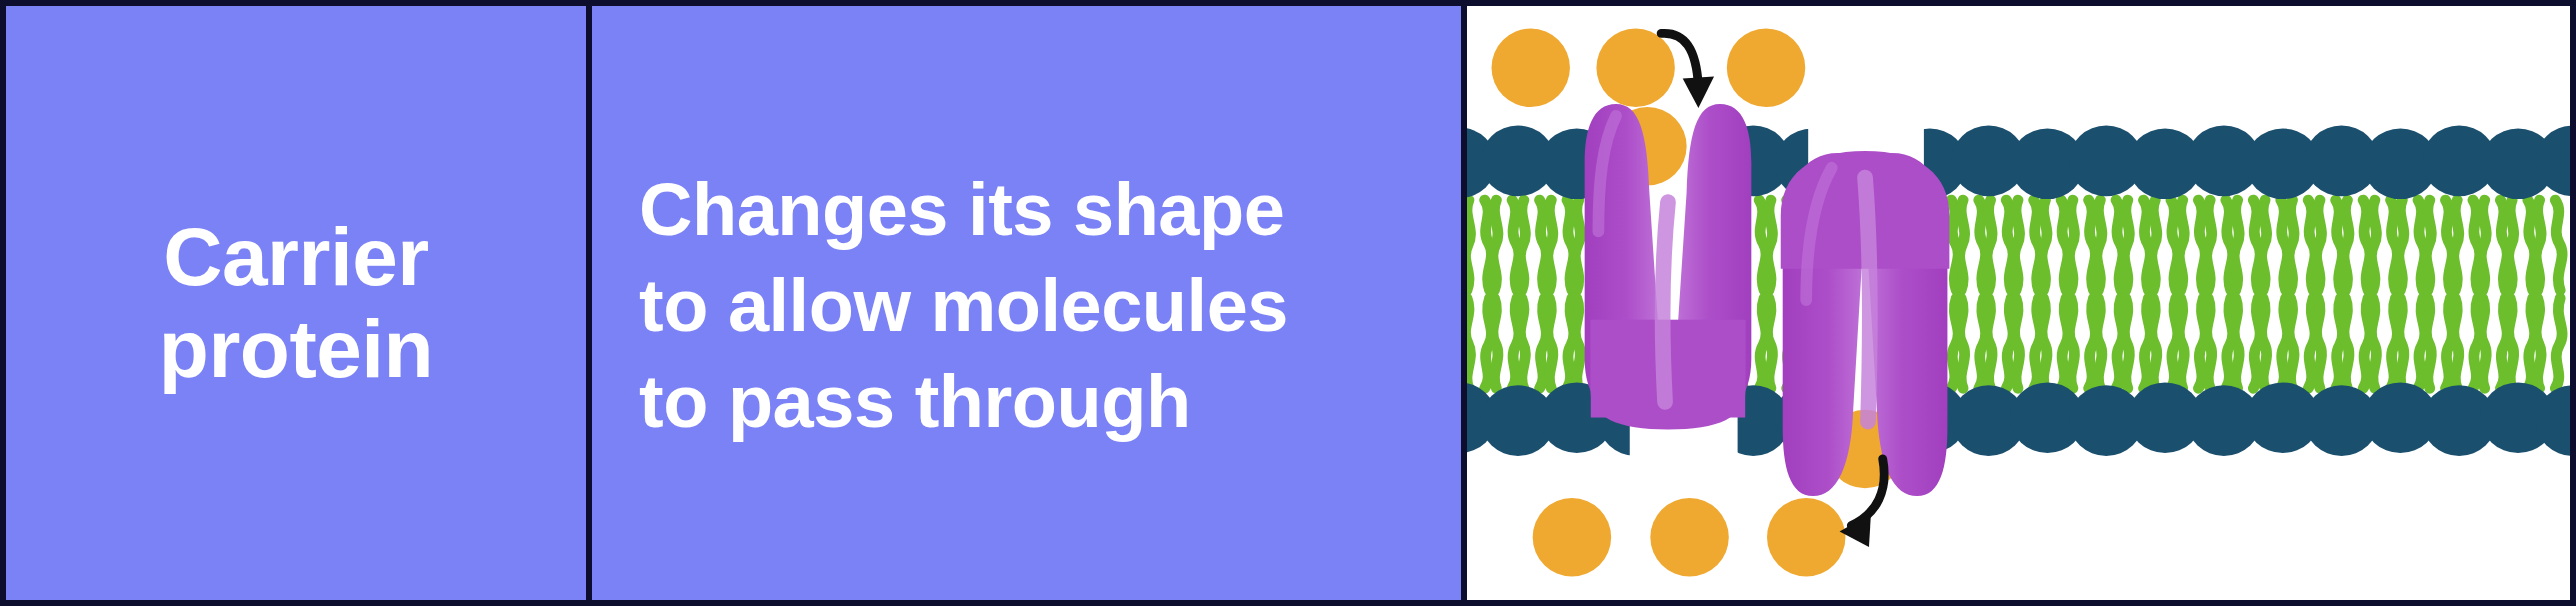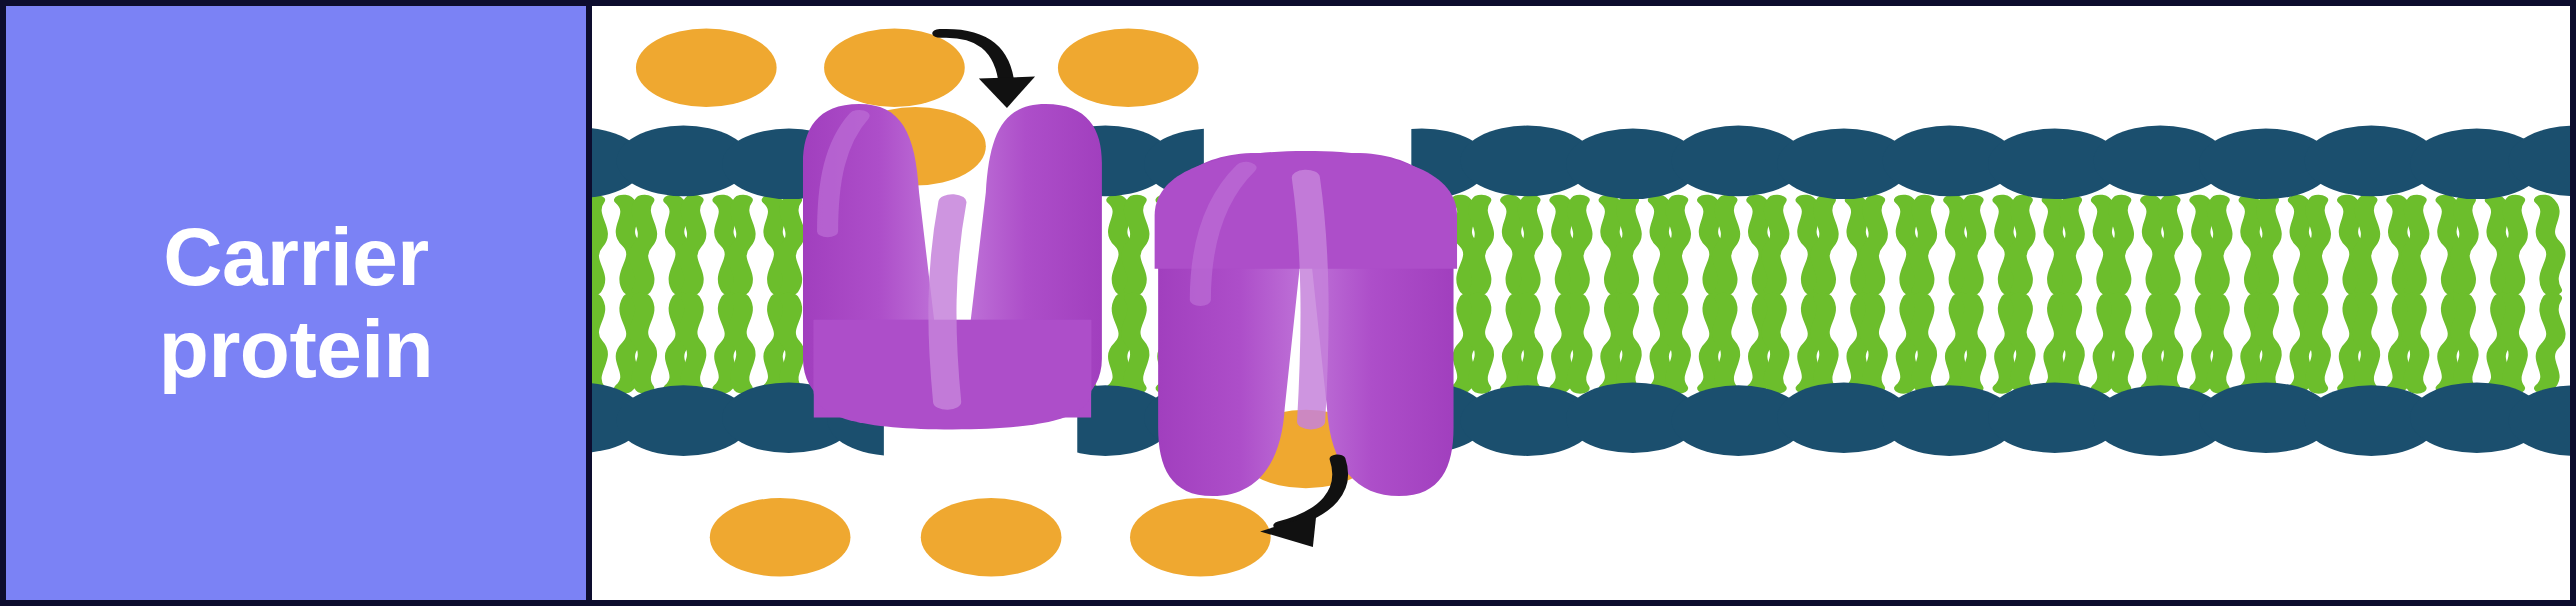--- a/index.html
+++ b/index.html
@@ -81,20 +81,25 @@
 
 <div id="root">
 
   <div class="table-row">
 
     <div class="cell cell-label cell-term">
       <div class="term-text">Carrier
 protein</div>
     </div>
 
+    <div class="cell cell-label cell-desc">
+      <div class="desc-text">Changes its shape
+to allow molecules
+to pass through</div>
+    </div>
 
     <div class="cell cell-figure">
       <div class="figure-wrap" aria-label="Carrier protein in a phospholipid bilayer changing shape to move a molecule across the membrane">
         <svg viewBox="0 0 1125 606" preserveAspectRatio="none" xmlns="http://www.w3.org/2000/svg">
           <defs>
 
             <linearGradient id="lobeShadeL" x1="0" y1="0" x2="1" y2="0">
               <stop offset="0%" stop-color="#a13fbe"></stop>
               <stop offset="55%" stop-color="#ad4ec9"></stop>
               <stop offset="100%" stop-color="#bf73d8"></stop>

